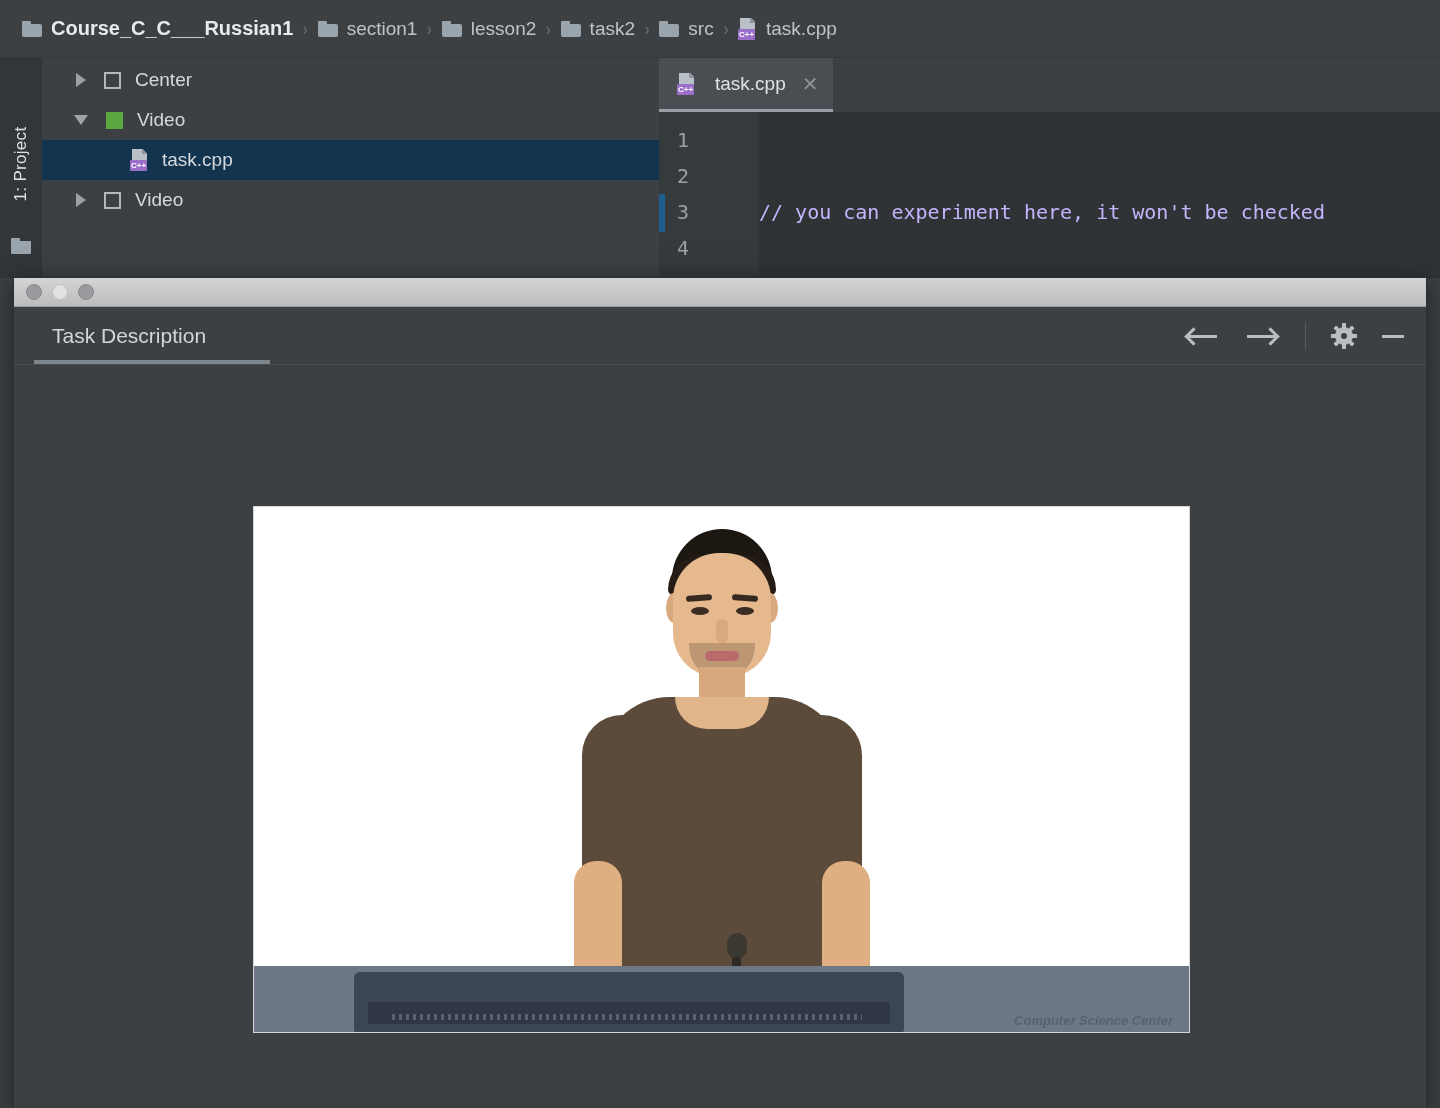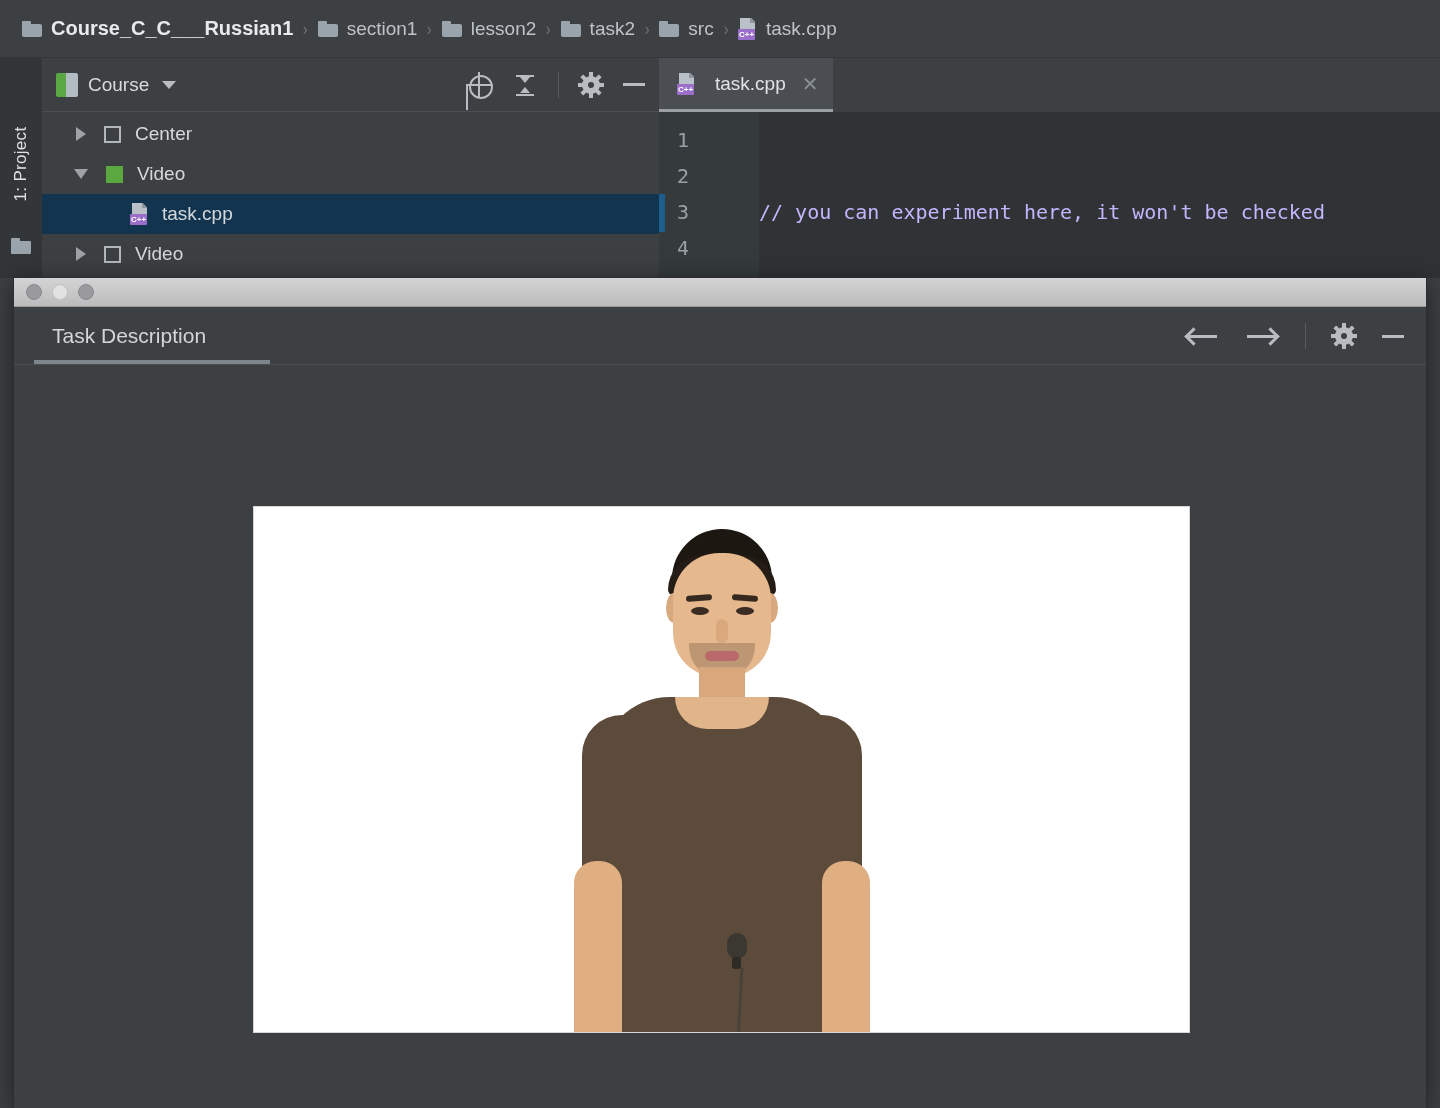--- a/index.html
+++ b/index.html
@@ -250,44 +250,20 @@
         <span>task.cpp</span>
       </div>
     </div>
 
     <div class="proj-strip">
       <div class="vtext">1: Project</div>
       <div class="vfolder"></div>
     </div>
 
     <div class="proj-panel">
-      <div class="proj-head">
-        <span class="book-ic"></span>
-        <span class="proj-title">Course</span>
-        <span class="caret-dn"></span>
-        <div class="proj-tools">
-          <span class="tool-ic ic-locate">
-              <i></i>
-            </span>
-          <span class="tool-ic ic-collapse">
-            <i class="a"></i>
-              <u class="d"></u>
-              <u class="e"></u>
-              <i class="b"></i>
-          </span>
-          <span class="vdiv"></span>
-          <span class="gear">
-              <i></i>
-              <u></u>
-              <s></s>
-              <b></b>
-            </span>
-          <span class="minus-ic"></span>
-        </div>
-      </div>
       <div class="tree">
         <div class="tree-row">
           <span class="arrow r"></span>
           <span class="sq"></span>
           <span>Center</span>
         </div>
         <div class="tree-row">
           <span class="arrow d"></span>
           <span class="sq done"></span>
           <span>Video</span>
@@ -391,18 +367,27 @@
             <div class="shoulder-l"></div>
               <div class="shoulder-r"></div>
             <div class="shirt"></div>
             <div class="collar"></div>
             <div class="arm-l"></div>
               <div class="arm-r"></div>
             <div class="mic"></div>
               <div class="mic-clip"></div>
               <div class="mic-wire"></div>
           </div>
+          <div class="desk">
+            <div class="monitor">
+              <div class="monitor-face"></div>
+              <div class="monitor-keys"></div>
+            </div>
+            <div class="wm">Computer
+Science
+Center</div>
+          </div>
         </div>
       </div>
     </div>
 
   </div>
 </div>
 
 </body></html>

